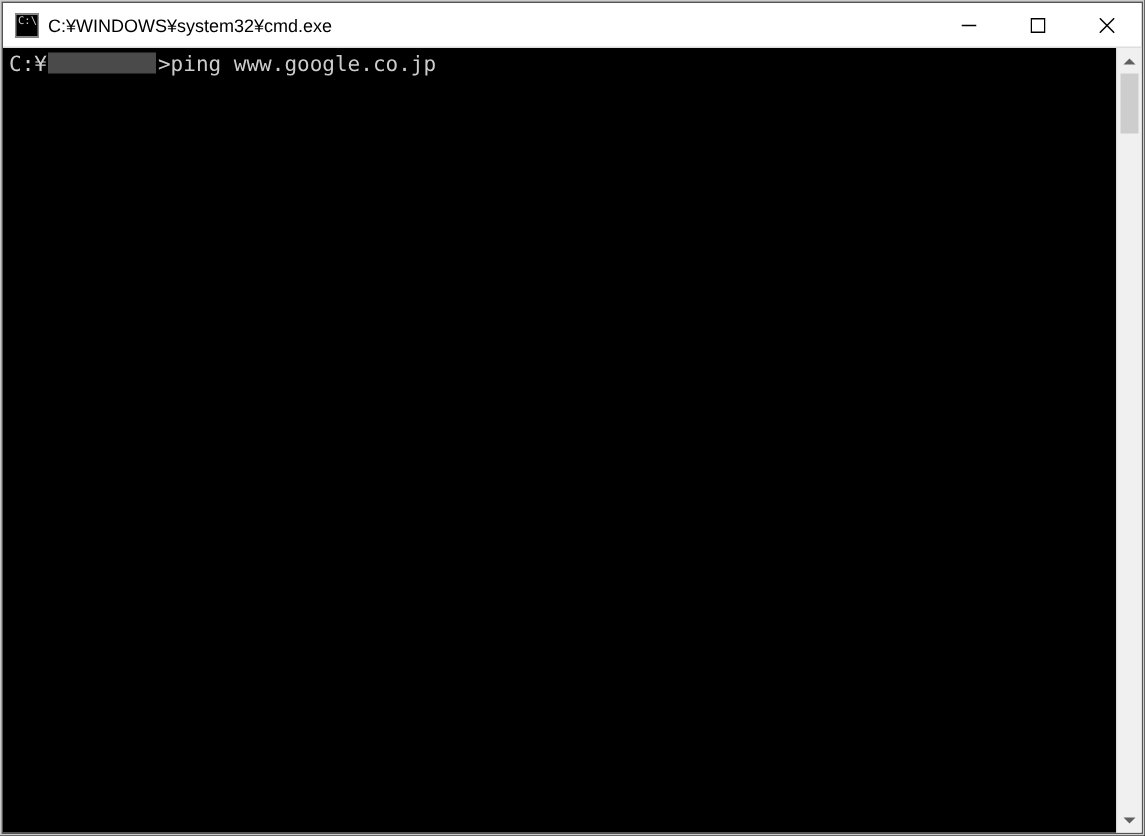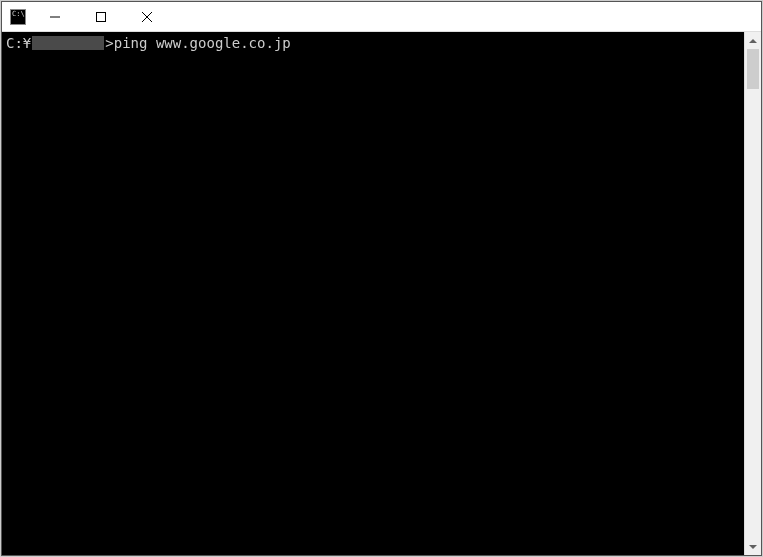--- a/index.html
+++ b/index.html
@@ -132,20 +132,21 @@
     }
     .arrow.up { border-bottom: 4px solid #606060; }
     .arrow.down { border-top: 4px solid #606060; }
   </style>
 </head>
 <body>
 
 <div class="window">
   <div class="titlebar">
     <span class="titlebar-icon"></span>
+    <span class="titlebar-title">C:¥WINDOWS¥system32¥cmd.exe</span>
     <div class="titlebar-controls">
       <button class="titlebar-btn">
         <svg viewBox="0 0 10 10">
             <line x1="0" y1="5" x2="10" y2="5" stroke="#000" stroke-width="1"></line>
           </svg>
       </button>
       <button class="titlebar-btn">
         <svg viewBox="0 0 10 10">
             <rect x="0.5" y="0.5" width="9" height="9" stroke="#000" stroke-width="1" fill="none"></rect>
           </svg>

